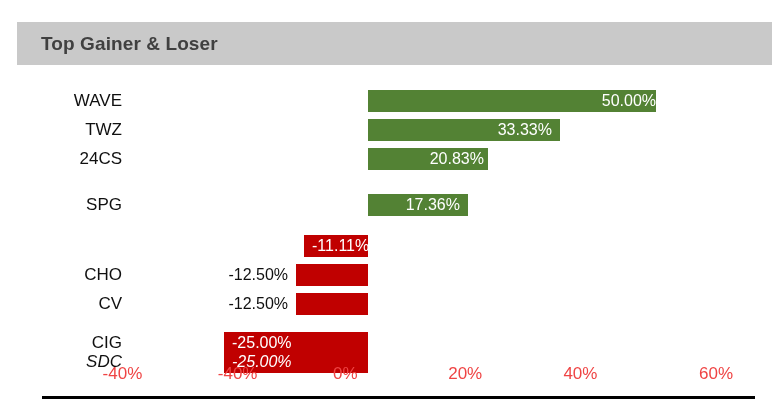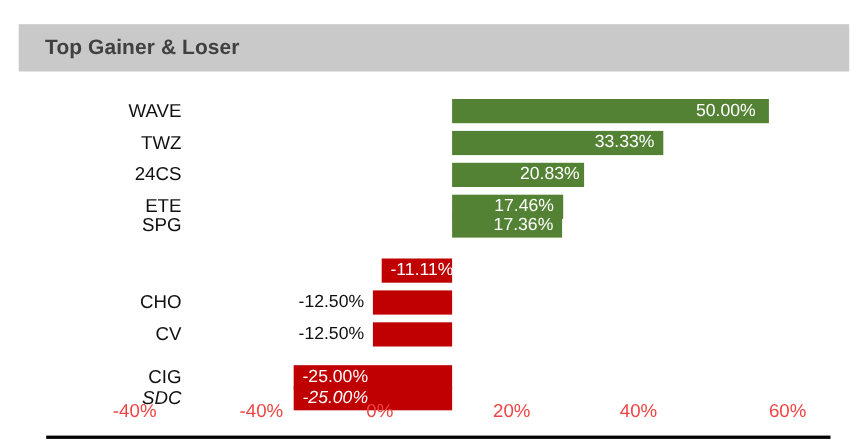--- a/index.html
+++ b/index.html
@@ -48,21 +48,20 @@
     top: 0;
     width: 783px;
     height: 405px;
   }
 
   .bar-row {
     position: absolute;
     left: 0;
     width: 665px;
     height: 22px;
-    margin-left: 43px;
   }
 
   .cat-label {
     position: absolute;
     left: 0px;
     width: 122px;
     text-align: right;
     font-size: 17px;
     color: #101010;
     line-height: 22px;
@@ -123,36 +122,31 @@
 <div id="page">
 
   <div class="header-bar">
     <div class="header-title">Top Gainer &amp; Loser</div>
   </div>
 
   <div class="plot" id="plot">
       <div class="bar-row" style="top: 90px;">
         <div class="cat-label">WAVE</div>
         <div class="bar pos" style="width: 288px; left: 368px; background: rgb(83, 130, 52);"></div>
-        <div class="val-inside" style="left: 368px; width: 288px; text-align: right; padding-right: 12px; box-sizing: border-box;">50.00%</div>
+        <div class="val-inside" style="left: 368px; width: 288px; text-align: right; padding-right: 0; box-sizing: border-box;">50.00%</div>
       </div>
       <div class="bar-row" style="top: 119px;">
         <div class="cat-label">TWZ</div>
         <div class="bar pos" style="width: 191.981px; left: 368px; background: rgb(83, 130, 52);"></div>
         <div class="val-inside" style="left: 368px; width: 191.981px; text-align: right; padding-right: 8px; box-sizing: border-box;">33.33%</div>
       </div>
       <div class="bar-row" style="top: 148px;">
         <div class="cat-label">24CS</div>
         <div class="bar pos" style="width: 119.981px; left: 368px; background: rgb(83, 130, 52);"></div>
         <div class="val-inside" style="left: 368px; width: 119.981px; text-align: right; padding-right: 4px; box-sizing: border-box;">20.83%</div>
-      </div>
-      <div class="bar-row" style="top: 177px;">
-        <div class="cat-label">ETE</div>
-        <div class="bar pos" style="width: 100.57px; left: 368px; background: rgb(83, 130, 52);"></div>
-        <div class="val-inside" style="left: 368px; width: 100.57px; text-align: right; padding-right: 8px; box-sizing: border-box;">17.46%</div>
       </div>
       <div class="bar-row" style="top: 194px; padding-left: 24px;">
         <div class="cat-label">SPG</div>
         <div class="bar pos" style="width: 99.9936px; left: 368px; background: rgb(83, 130, 52);"></div>
         <div class="val-inside" style="left: 368px; width: 99.9936px; text-align: right; padding-right: 8px; box-sizing: border-box;">17.36%</div>
       </div>
       <div class="bar-row" style="top: 235px;">
         <div class="bar neg" style="width: 63.9936px; left: 304.006px; background: rgb(192, 0, 0);"></div>
         <div class="val-inside" style="left: 304.006px; width: 63.9936px; text-align: left; box-sizing: border-box; padding-left: 8px;">-11.11%</div>
       </div>

